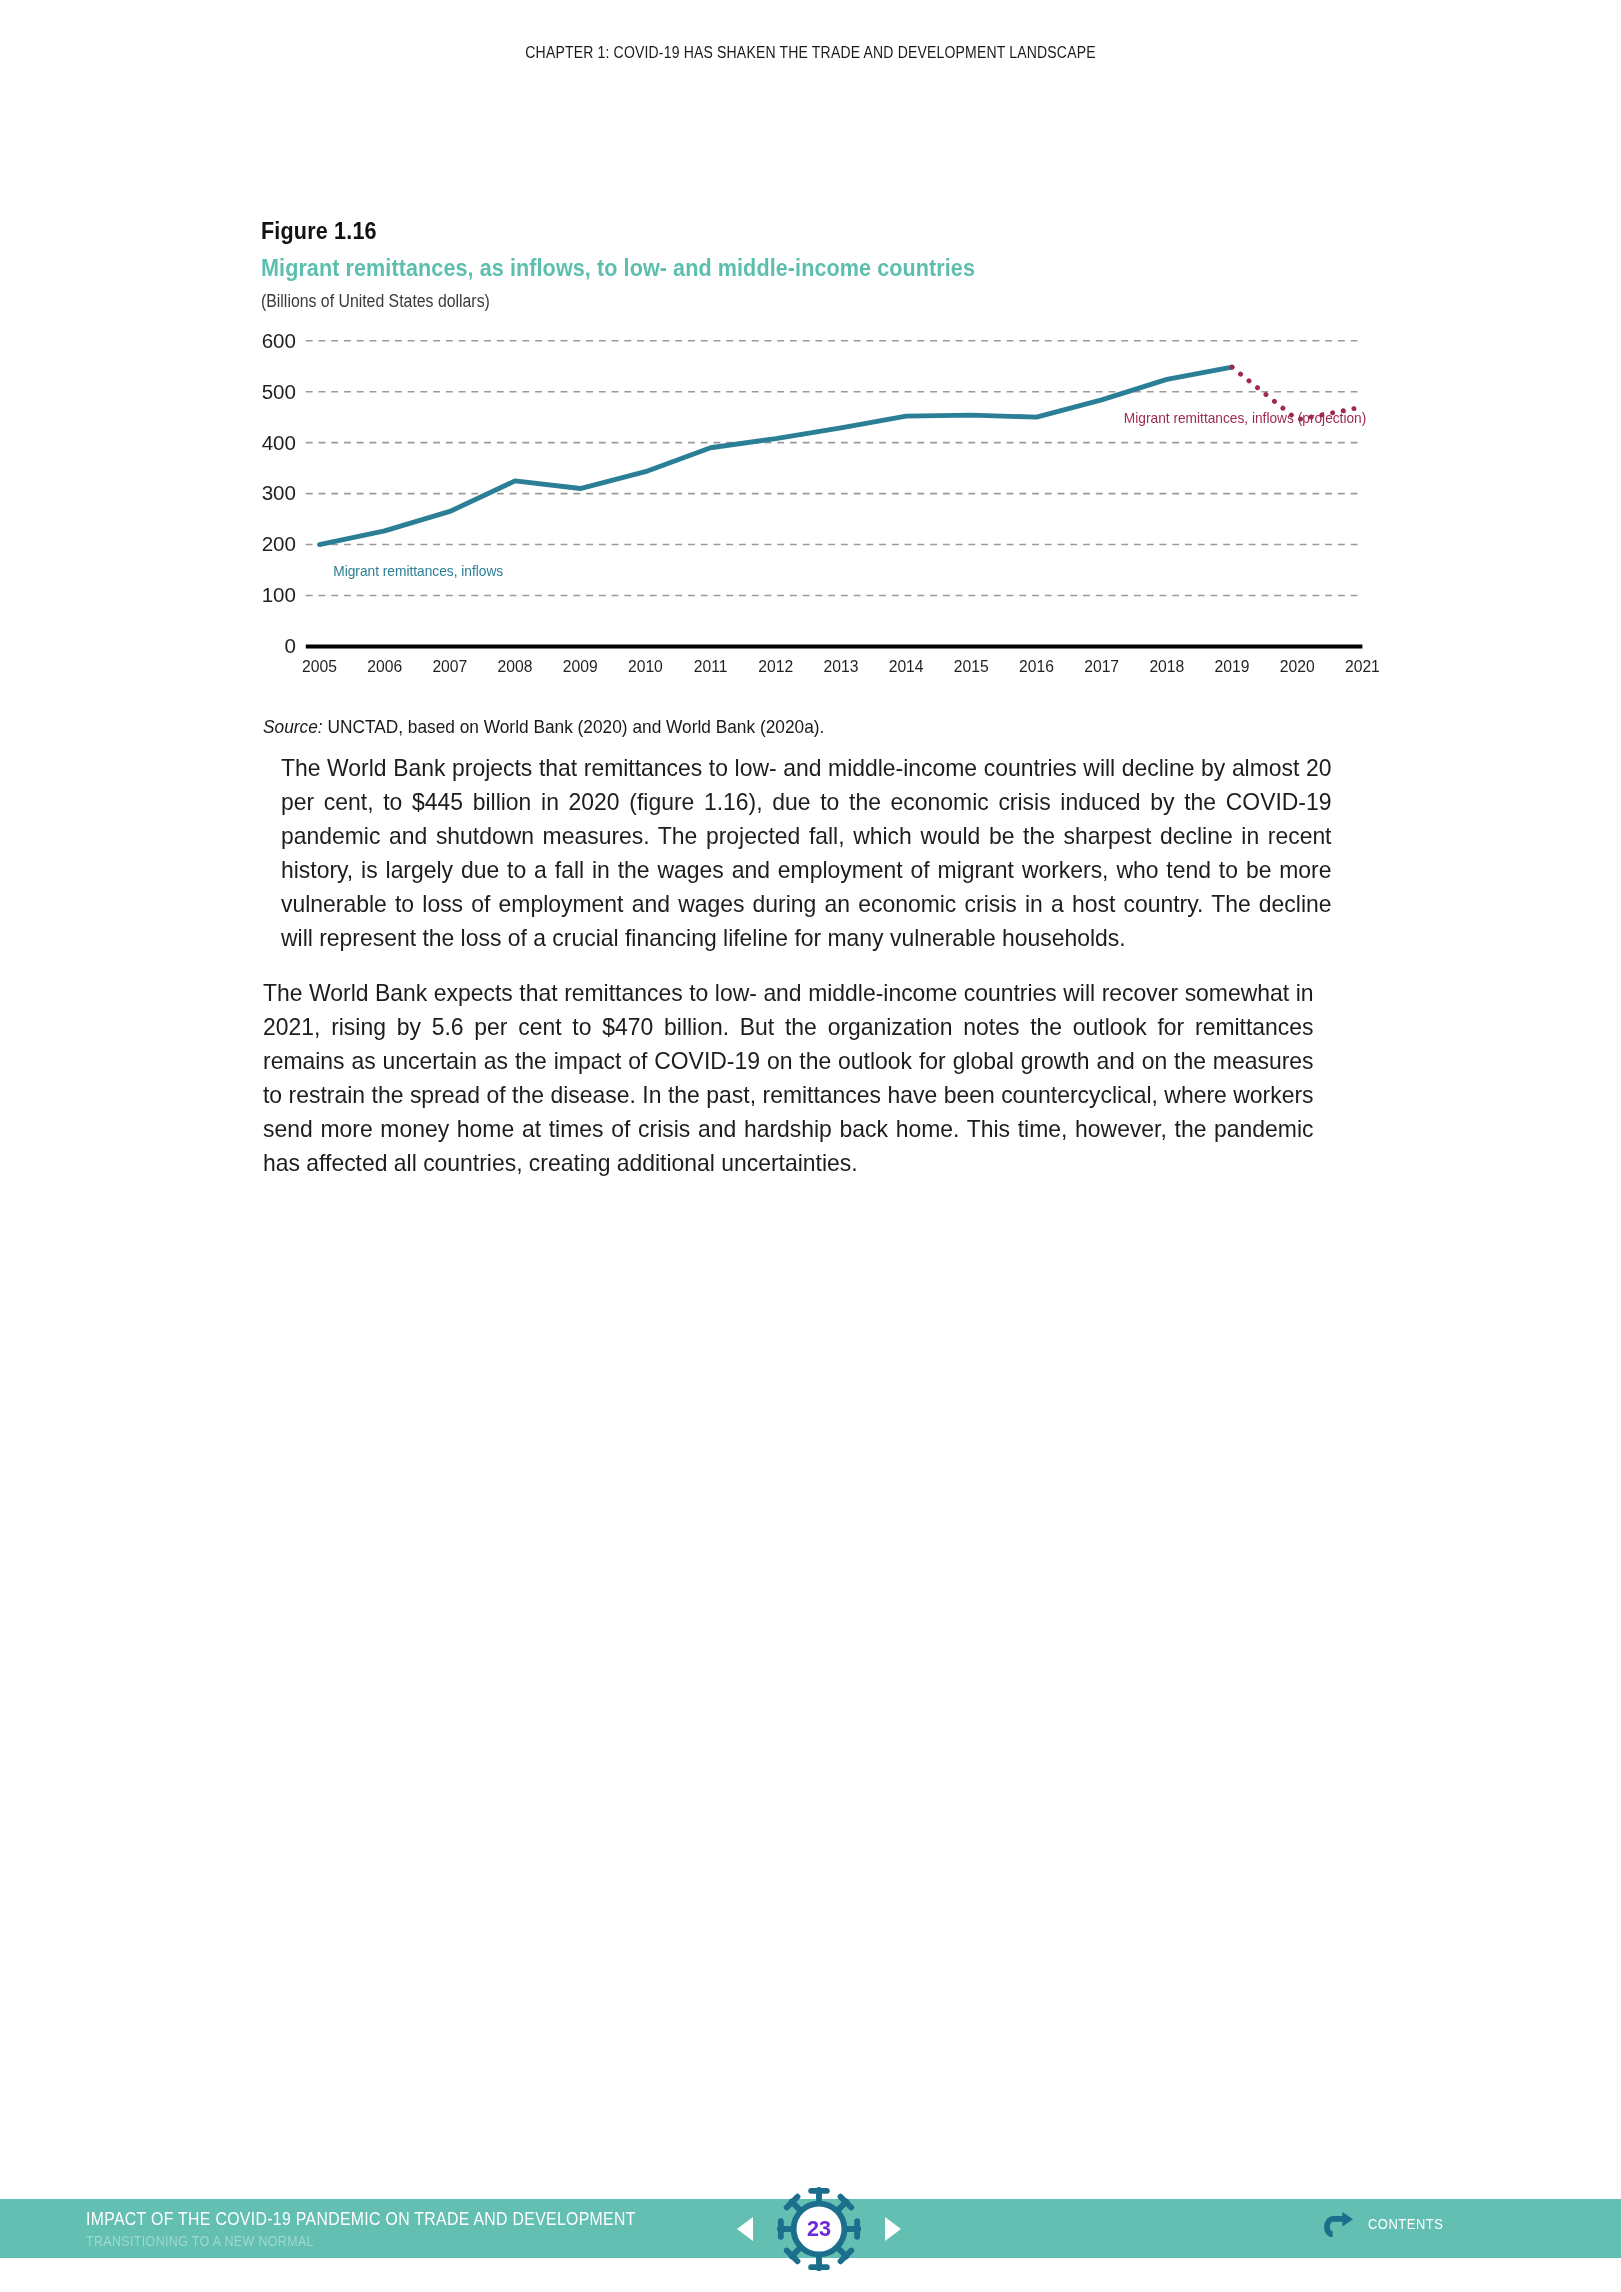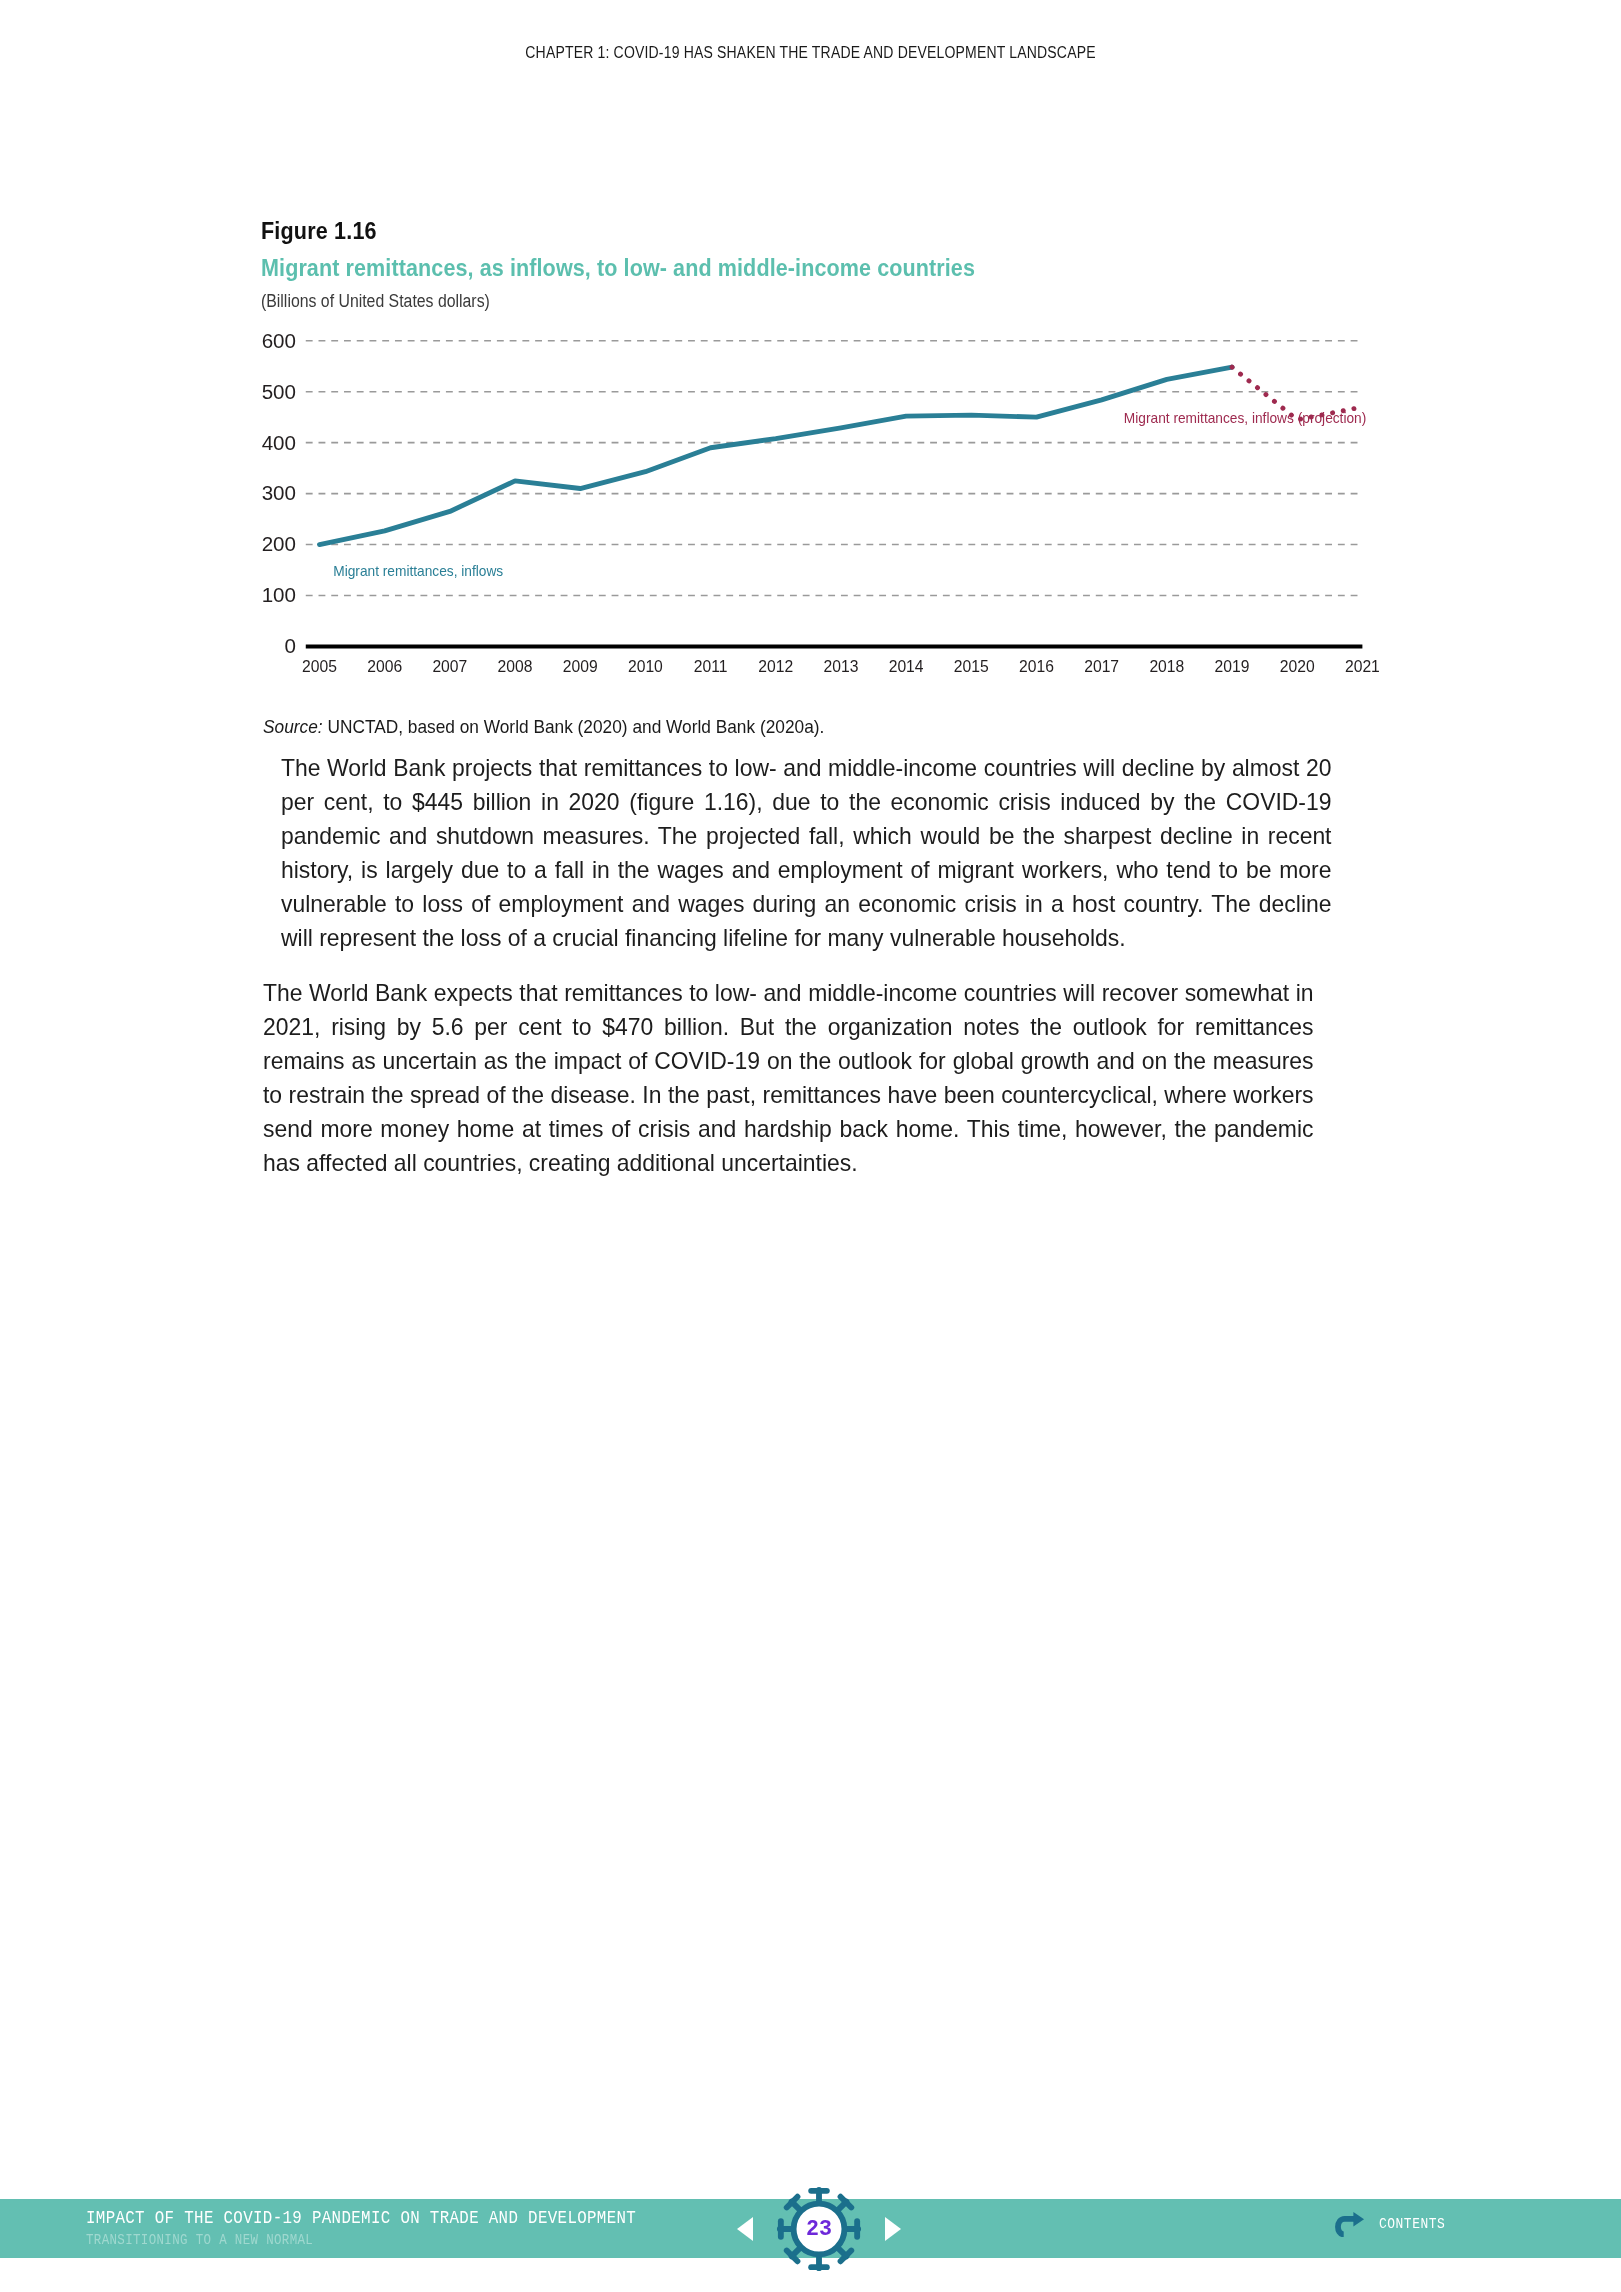--- a/index.html
+++ b/index.html
@@ -66,21 +66,21 @@
     color:#1d1d1d;
     text-align:justify;
     transform:scaleX(.955);
     transform-origin:left top;
   }
   #para-1{ top:751px;margin-left:18px; }
   #para-2{ top:976px; }
 
   
   .footer{
-    position:absolute; left:0; bottom:0; width:1544px; height:116px;font-family:Liberation Mono, monospace;
+    position:absolute; left:0; bottom:0; width:1544px; height:116px;
   }
   .footer-bar{
     position:absolute; left:0; top:21.6px; width:1621px; height:59px;
     background:#63bfb2;
   }
   .footer-titles{
     position:absolute; left:86px; top:31px; width:686px;
     transform:scaleX(.85); transform-origin:left top;
   }
   .footer-title{

